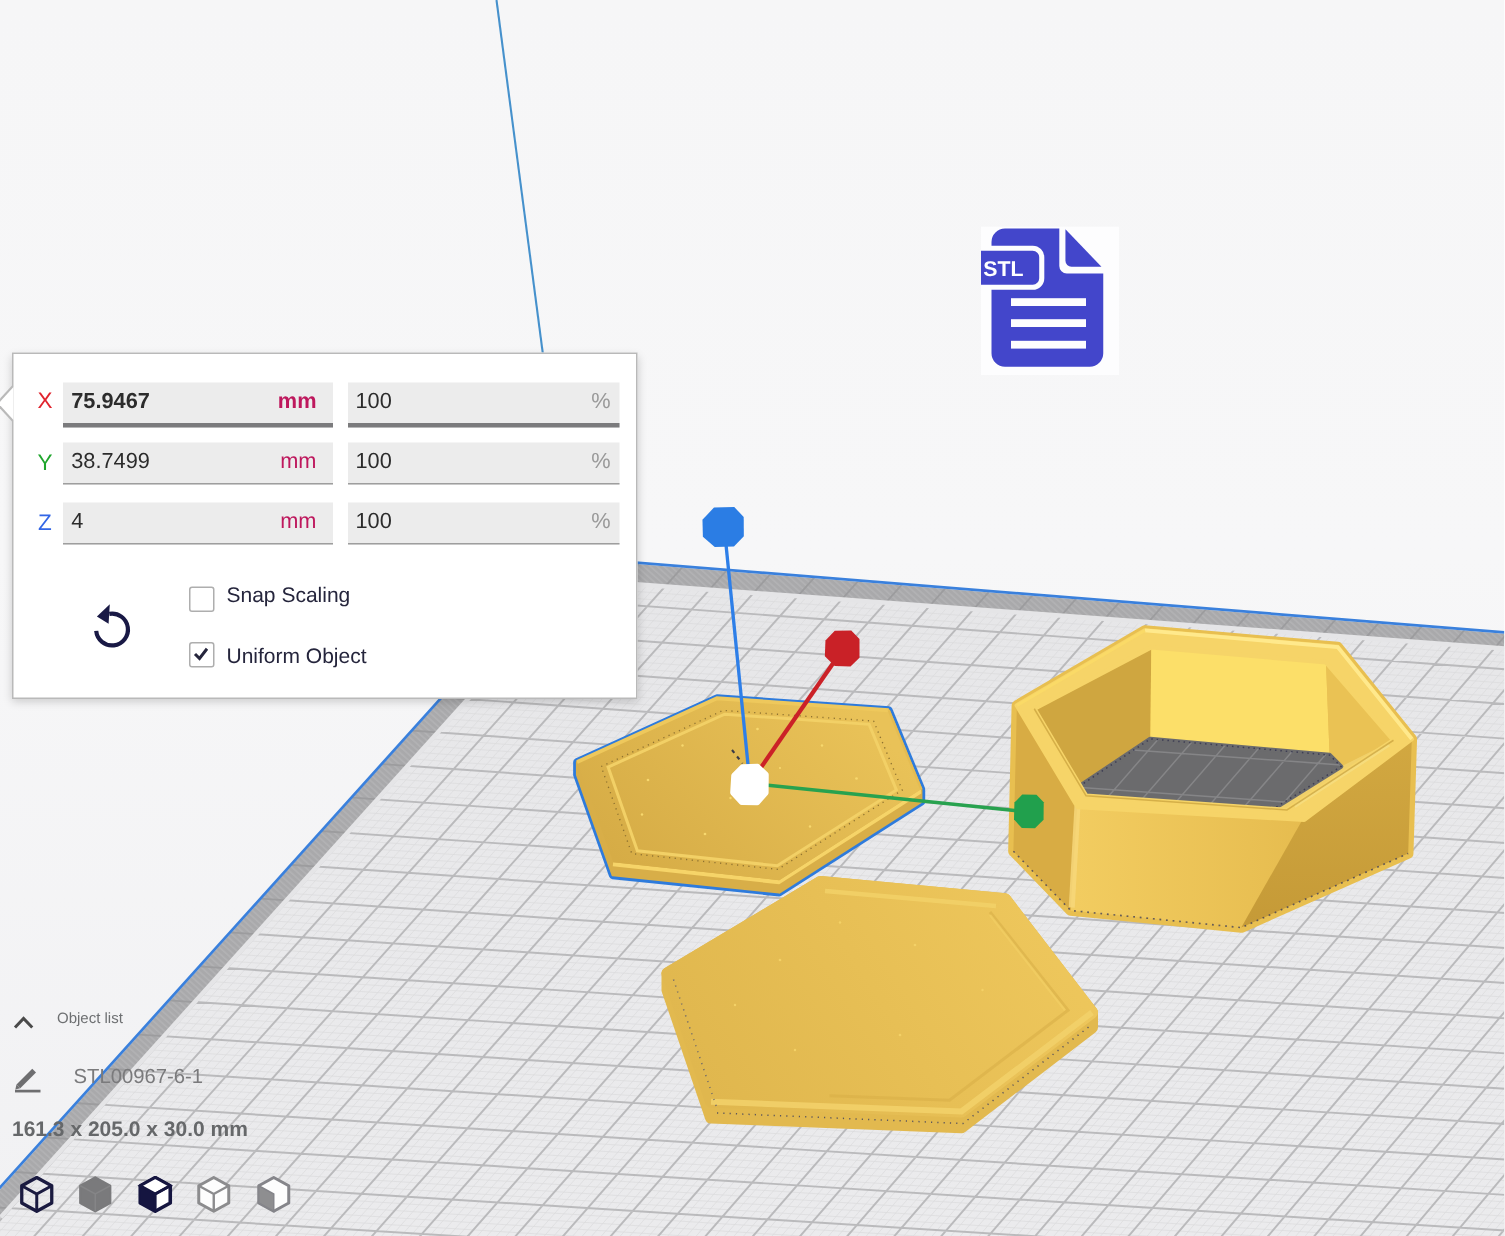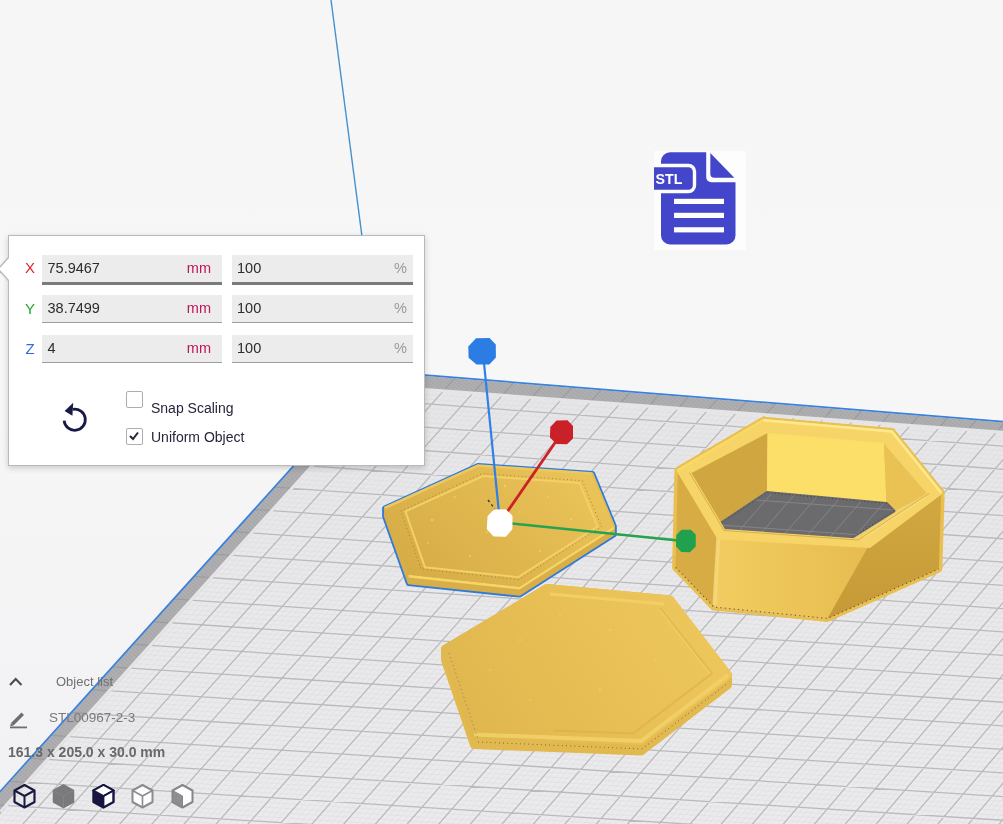--- a/index.html
+++ b/index.html
@@ -154,21 +154,21 @@
  <path d="M489.5,517 L495,511.5 L505,511.2 L510.5,516.5 L510.4,528.5 L504.8,534.8 L494.5,534.6 L488.8,528.5 Z" fill="#ffffff" stroke="#ffffff" stroke-width="4" stroke-linejoin="round"></path>
 </g>
 </g>
     </svg>
 <div class="panel">
  <div class="notchb"></div>
       <div class="notch"></div>
  <div class="axl" style="top:19px;color:#e0242e;">X</div>
  <div class="axl" style="top:59.5px;color:#1fa52c;">Y</div>
  <div class="axl" style="top:99.5px;color:#3366e6;">Z</div>
- <div class="fld f1" style="top:18.5px;border-bottom:3px solid #7b7b7d;">
+ <div class="fld f1" style="top:18.5px;border-bottom:3px solid #7b7b7d;font-weight:bold;">
         <span class="val">75.9467</span>
         <span class="unit">mm</span>
       </div>
  <div class="fld f2" style="top:18.5px;border-bottom:3px solid #7b7b7d;">
         <span class="val">100</span>
         <span class="unit">%</span>
       </div>
  <div class="fld f1" style="top:59px;border-bottom-width:1px;">
         <span class="val">38.7499</span>
         <span class="unit">mm</span>
@@ -183,21 +183,21 @@
       </div>
  <div class="fld f2" style="top:99px;border-bottom-width:1px;">
         <span class="val">100</span>
         <span class="unit">%</span>
       </div>
  <svg style="position:absolute;left:52px;top:165px;" width="36" height="36" viewBox="0 0 36 36">
    <path d="M3.14 19.62 A10.6 10.6 0 1 0 11.86 8.26" fill="none" stroke="#191945" stroke-width="2.8"></path>
    <path d="M3.6 10 L12.2 1.8 L11.4 14.8 Z" fill="#191945"></path>
  </svg>
  <div class="cb" style="top:155px;"></div>
- <div class="cblab" style="top:164px;">Snap Scaling</div>
+ <div class="cblab" style="top:152px;">Snap Scaling</div>
  <div class="cb" style="top:192px;"></div>
  <svg style="position:absolute;left:118px;top:193px;" width="14" height="14" viewBox="0 0 14 14">
         <path d="M3 7 L6 10 L11 3.5" fill="none" stroke="#25253c" stroke-width="2"></path>
       </svg>
  <div class="cblab" style="top:193px;">Uniform Object</div>
 </div>
 
 <svg style="position:absolute;left:654px;top:151px;" width="92" height="99" viewBox="0 0 92 99">
 <rect width="92" height="99" fill="#fdfdfe"></rect>
 <path d="M7 10.3 A9 9 0 0 1 16 1.3 H52.2 V26.3 A5 5 0 0 0 57.2 31.3 H81.5 V84.5 A9 9 0 0 1 72.5 93.5 H16 A9 9 0 0 1 7 84.5 Z" fill="#4346cb"></path>
@@ -205,27 +205,27 @@
 <path d="M-6,14.5 h40.5 a6,6 0 0 1 6,6 v14 a6,6 0 0 1 -6,6 h-40.5 Z" fill="#4346cb" stroke="#fdfdfe" stroke-width="3.4"></path>
 <text x="1.5" y="32.8" font-family="Liberation Sans,sans-serif" font-size="14.2" font-weight="bold" fill="#fff">STL</text>
 <rect x="20" y="47.8" width="50" height="5.2" fill="#fdfdfe"></rect>
 <rect x="20" y="61.8" width="50" height="5.2" fill="#fdfdfe"></rect>
 <rect x="20" y="76.2" width="50" height="5.2" fill="#fdfdfe"></rect>
 </svg>
 
 <svg style="position:absolute;left:8px;top:676px;" width="16" height="12" viewBox="0 0 16 12">
       <path d="M2 9 L7.7 3 L13.5 9" fill="none" stroke="#4a4a4a" stroke-width="2"></path>
     </svg>
-<div style="position:absolute;left:56px;top:674px;font-size:13px;color:#6e7072;">Object list</div>
+<div style="position:absolute;left:38px;top:674px;font-size:10px;color:#6e7072;">Object list</div>
 <svg style="position:absolute;left:9px;top:709px;" width="20" height="20" viewBox="0 0 20 20">
  <path d="M2 14 L12.5 3.5 L15 6 L4.5 16.5 Z" fill="#6e6e70"></path>
  <path d="M2 14 L4.5 16.5 L1.2 17.3 Z" fill="#6e6e70"></path>
  <rect x="1" y="17.5" width="17" height="1.8" fill="#6e6e70"></rect>
 </svg>
-<div style="position:absolute;left:49px;top:710px;font-size:13.5px;color:#7a7a7c;">STL00967-2-3</div>
+<div style="position:absolute;left:49px;top:710px;font-size:13.5px;color:#7a7a7c;">STL00967-6-1</div>
 <div style="position:absolute;left:8px;top:744px;font-size:14px;color:#66686a;font-weight:bold;">161.3 x 205.0 x 30.0 mm</div>
 <svg style="position:absolute;left:12px;top:784px;" width="25" height="25" viewBox="0 0 25 25">
       <polygon points="12.5,1 22.5,6.5 22.5,18 12.5,23.5 2.5,18 2.5,6.5" fill="none" stroke="#1a1a40" stroke-width="2.2" stroke-linejoin="round"></polygon>
       <path d="M2.5,6.5 L12.5,12 L22.5,6.5 M12.5,12 L12.5,23.5" fill="none" stroke="#1a1a40" stroke-width="2"></path>
     </svg>
     <svg style="position:absolute;left:50.7px;top:784px;" width="25" height="25" viewBox="0 0 25 25">
       <polygon points="12.5,1 22.5,6.5 22.5,18 12.5,23.5 2.5,18 2.5,6.5" fill="#7a7a7c" stroke="#7a7a7c" stroke-width="1.5" stroke-linejoin="round"></polygon>
       <path d="M2.5,6.5 L12.5,12 L22.5,6.5 M12.5,12 L12.5,23.5" fill="none" stroke="#858587" stroke-width="1"></path>
     </svg>
     <svg style="position:absolute;left:90.9px;top:784px;" width="25" height="25" viewBox="0 0 25 25">

